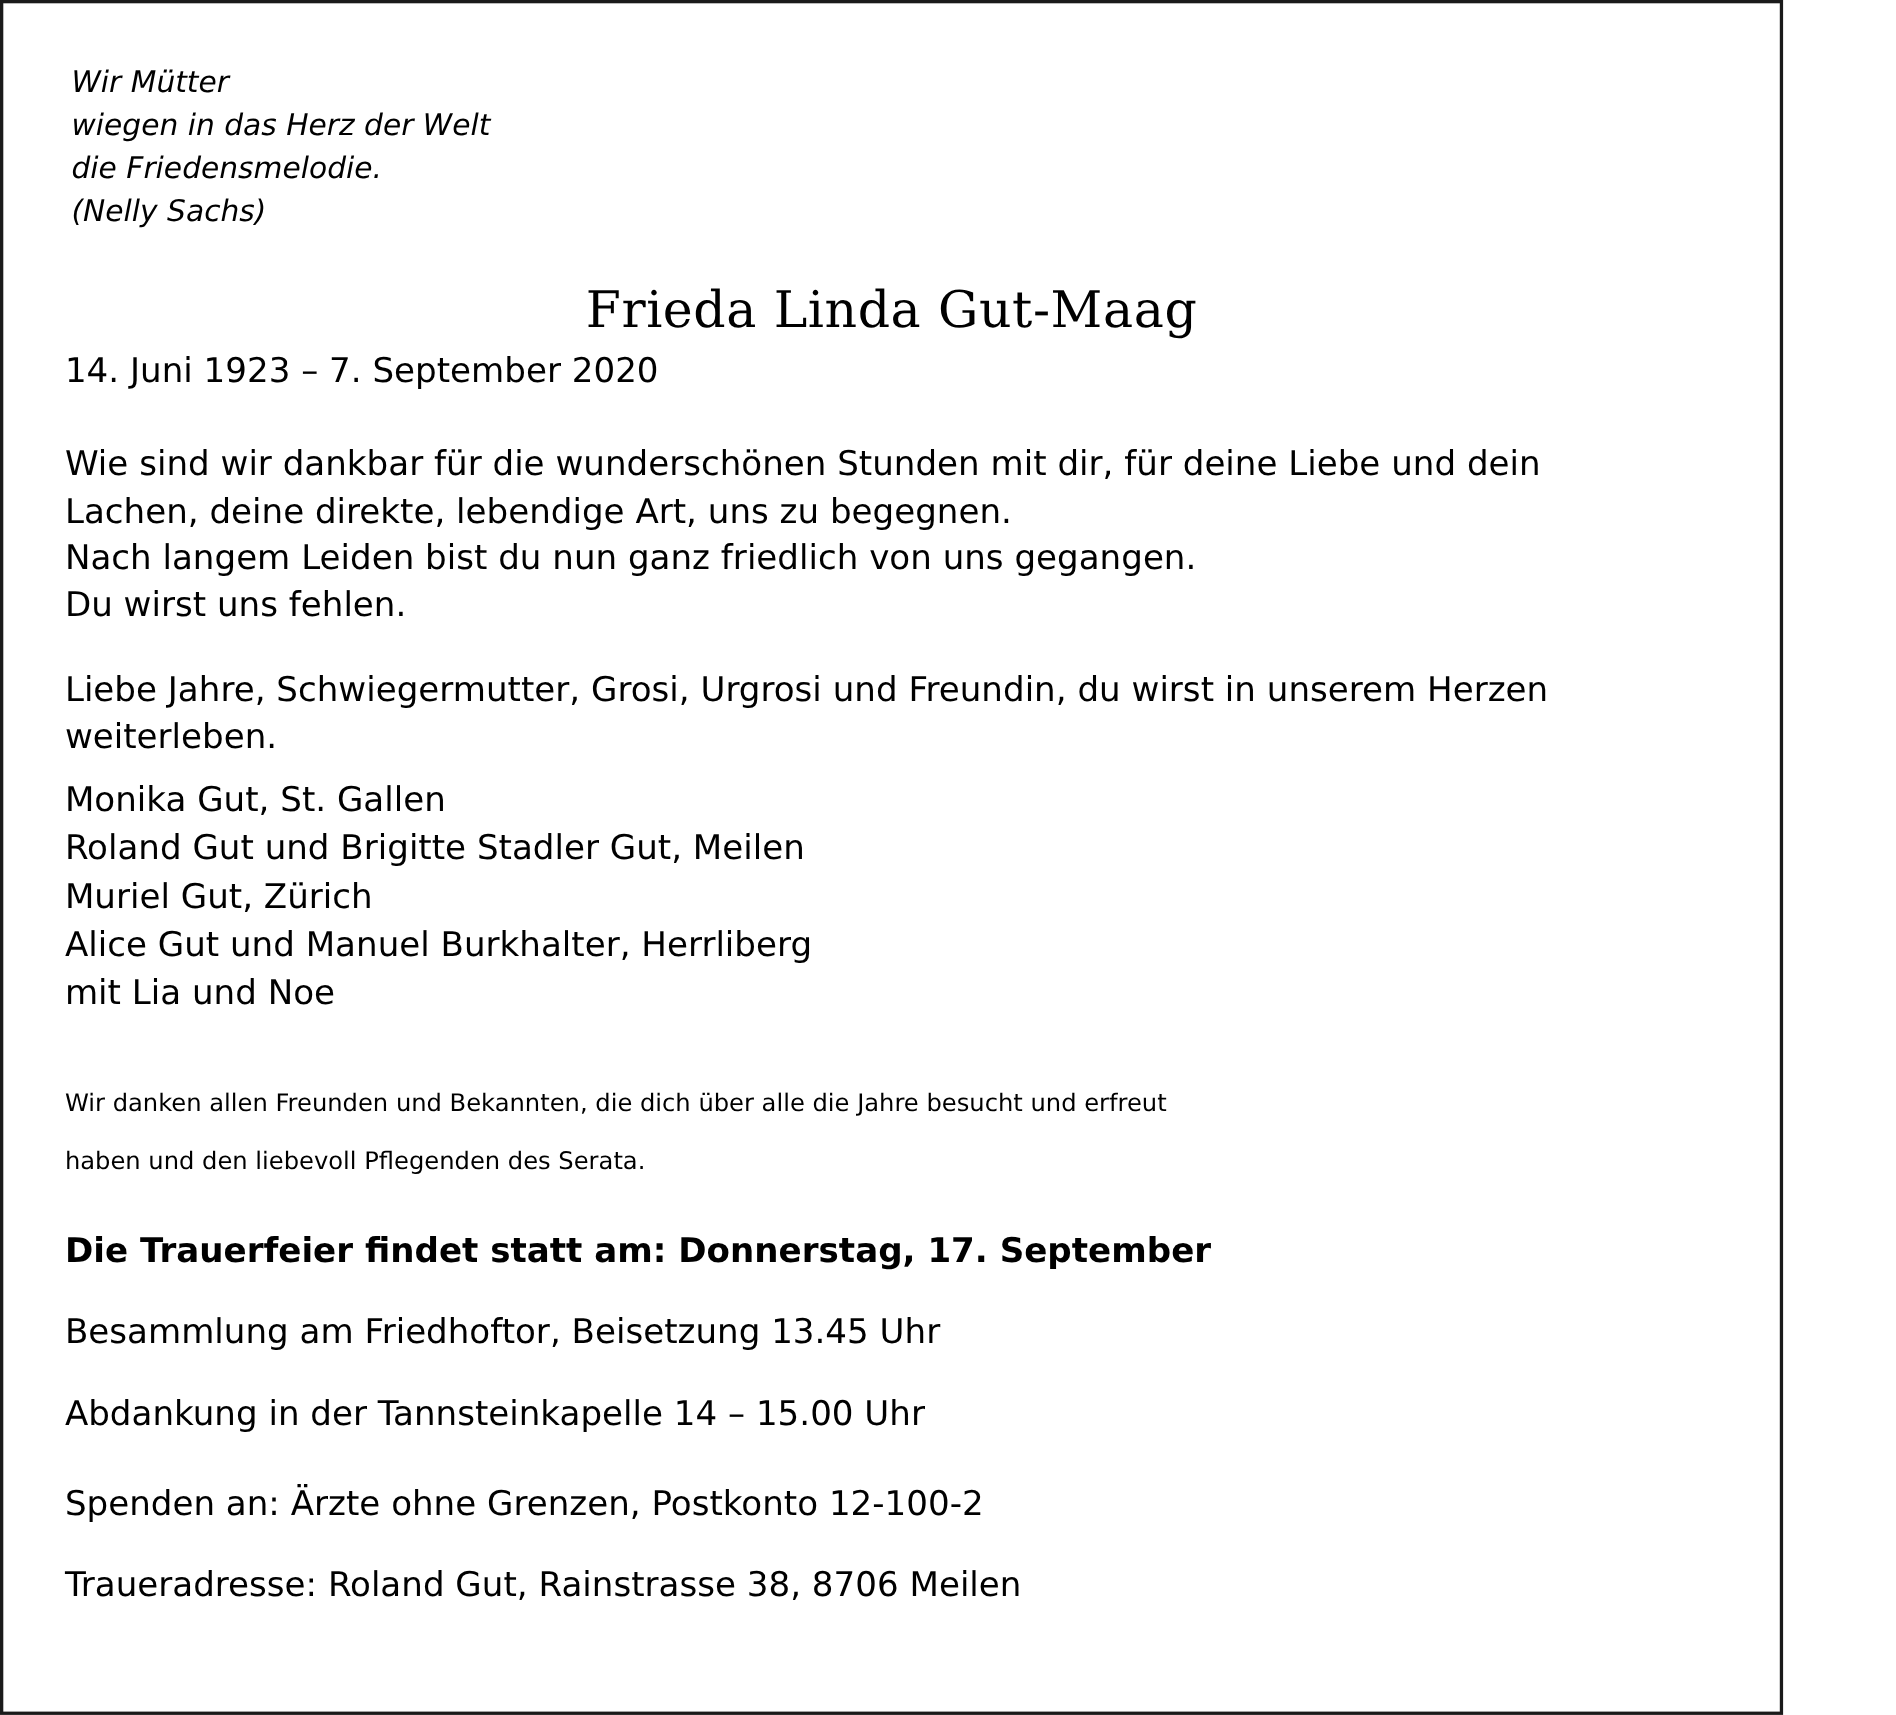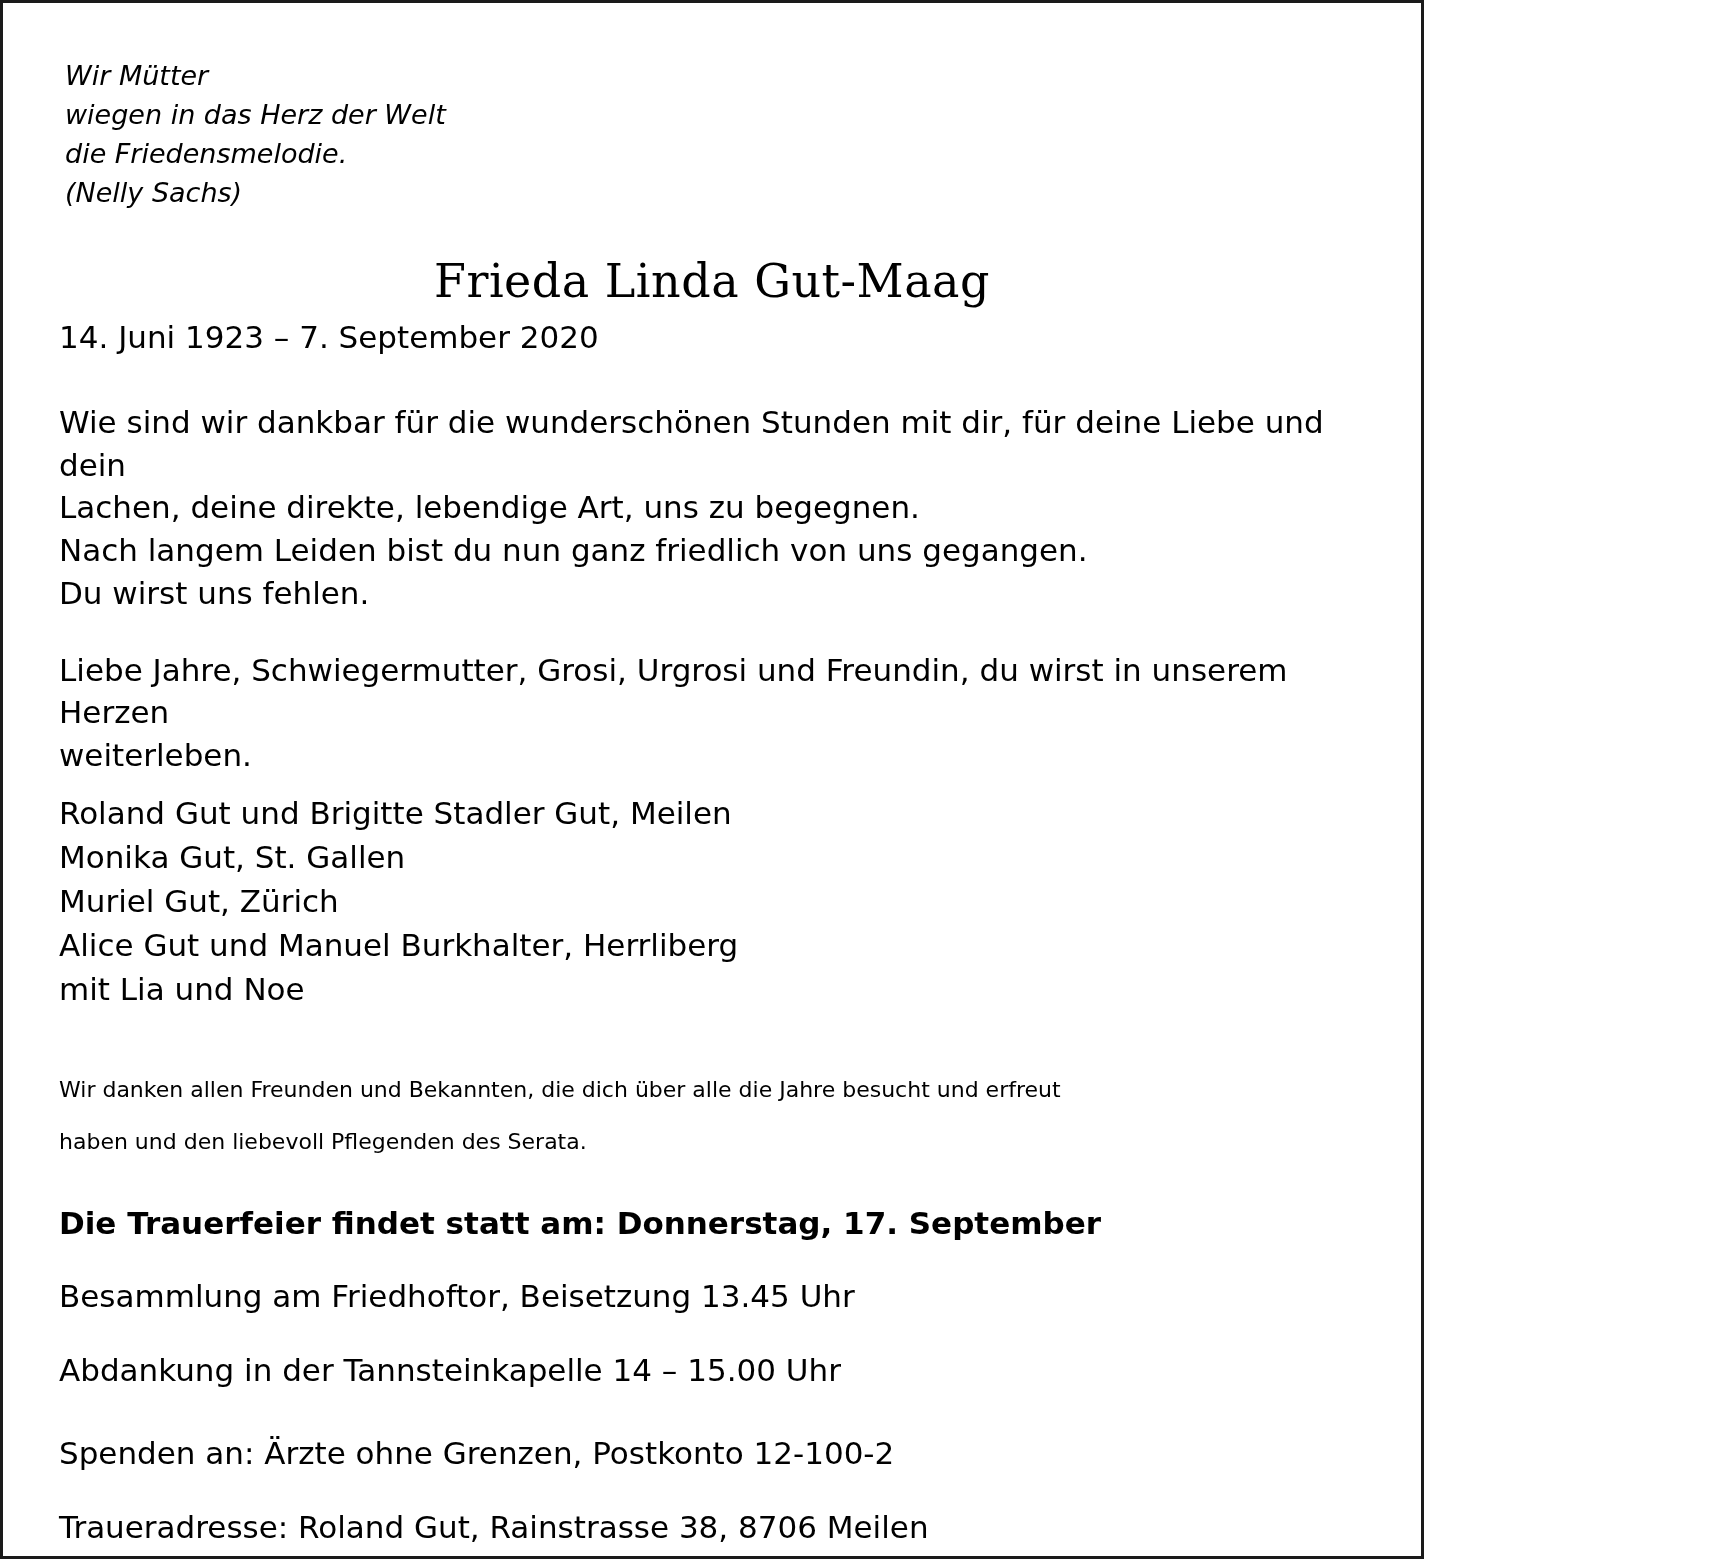--- a/index.html
+++ b/index.html
@@ -9,21 +9,21 @@
   }
   body {
     width: 1724px;
     height: 1559px;
     font-family: "DejaVu Sans", sans-serif;
     color: #000000;
     overflow: hidden;
   }
   .notice {
     box-sizing: border-box;
-    width: 1424px;
+    width: 1621px;
     height: 1559px;
     border: 3px solid #1a1a1a;
     padding: 48px 56px 40px 56px;
     background: #ffffff;
   }
   .quote {
     font-style: italic;
     font-size: 27px;
     line-height: 1.44;
     margin: 6px 0 0 6px;
@@ -114,22 +114,22 @@
     <p>Lachen, deine direkte, lebendige Art, uns zu begegnen.</p>
     <p>Nach langem Leiden bist du nun ganz friedlich von uns gegangen.</p>
     <p>Du wirst uns fehlen.</p>
     <div class="gap"></div>
     <p>Liebe Jahre, Schwiegermutter, Grosi, Urgrosi und Freundin, du wirst in unserem Herzen</p>
     <p>weiterleben.</p>
   </div>
 
   <div class="survivors">
     <div class="col-left">
+      <div class="entry">Monika Gut, St. Gallen</div>
       <div class="entry">Roland Gut und Brigitte Stadler Gut, Meilen</div>
-      <div class="entry">Monika Gut, St. Gallen</div>
       <div class="entry">Muriel Gut, Zürich</div>
       <div class="entry">Alice Gut und Manuel Burkhalter, Herrliberg</div>
       <div class="entry">mit Lia und Noe</div>
     </div>
   </div>
 
   <div class="thanks">
     <p>Wir danken allen Freunden und Bekannten, die dich über alle die Jahre besucht und erfreut</p>
     <p>haben und den liebevoll Pflegenden des Serata.</p>
   </div>

